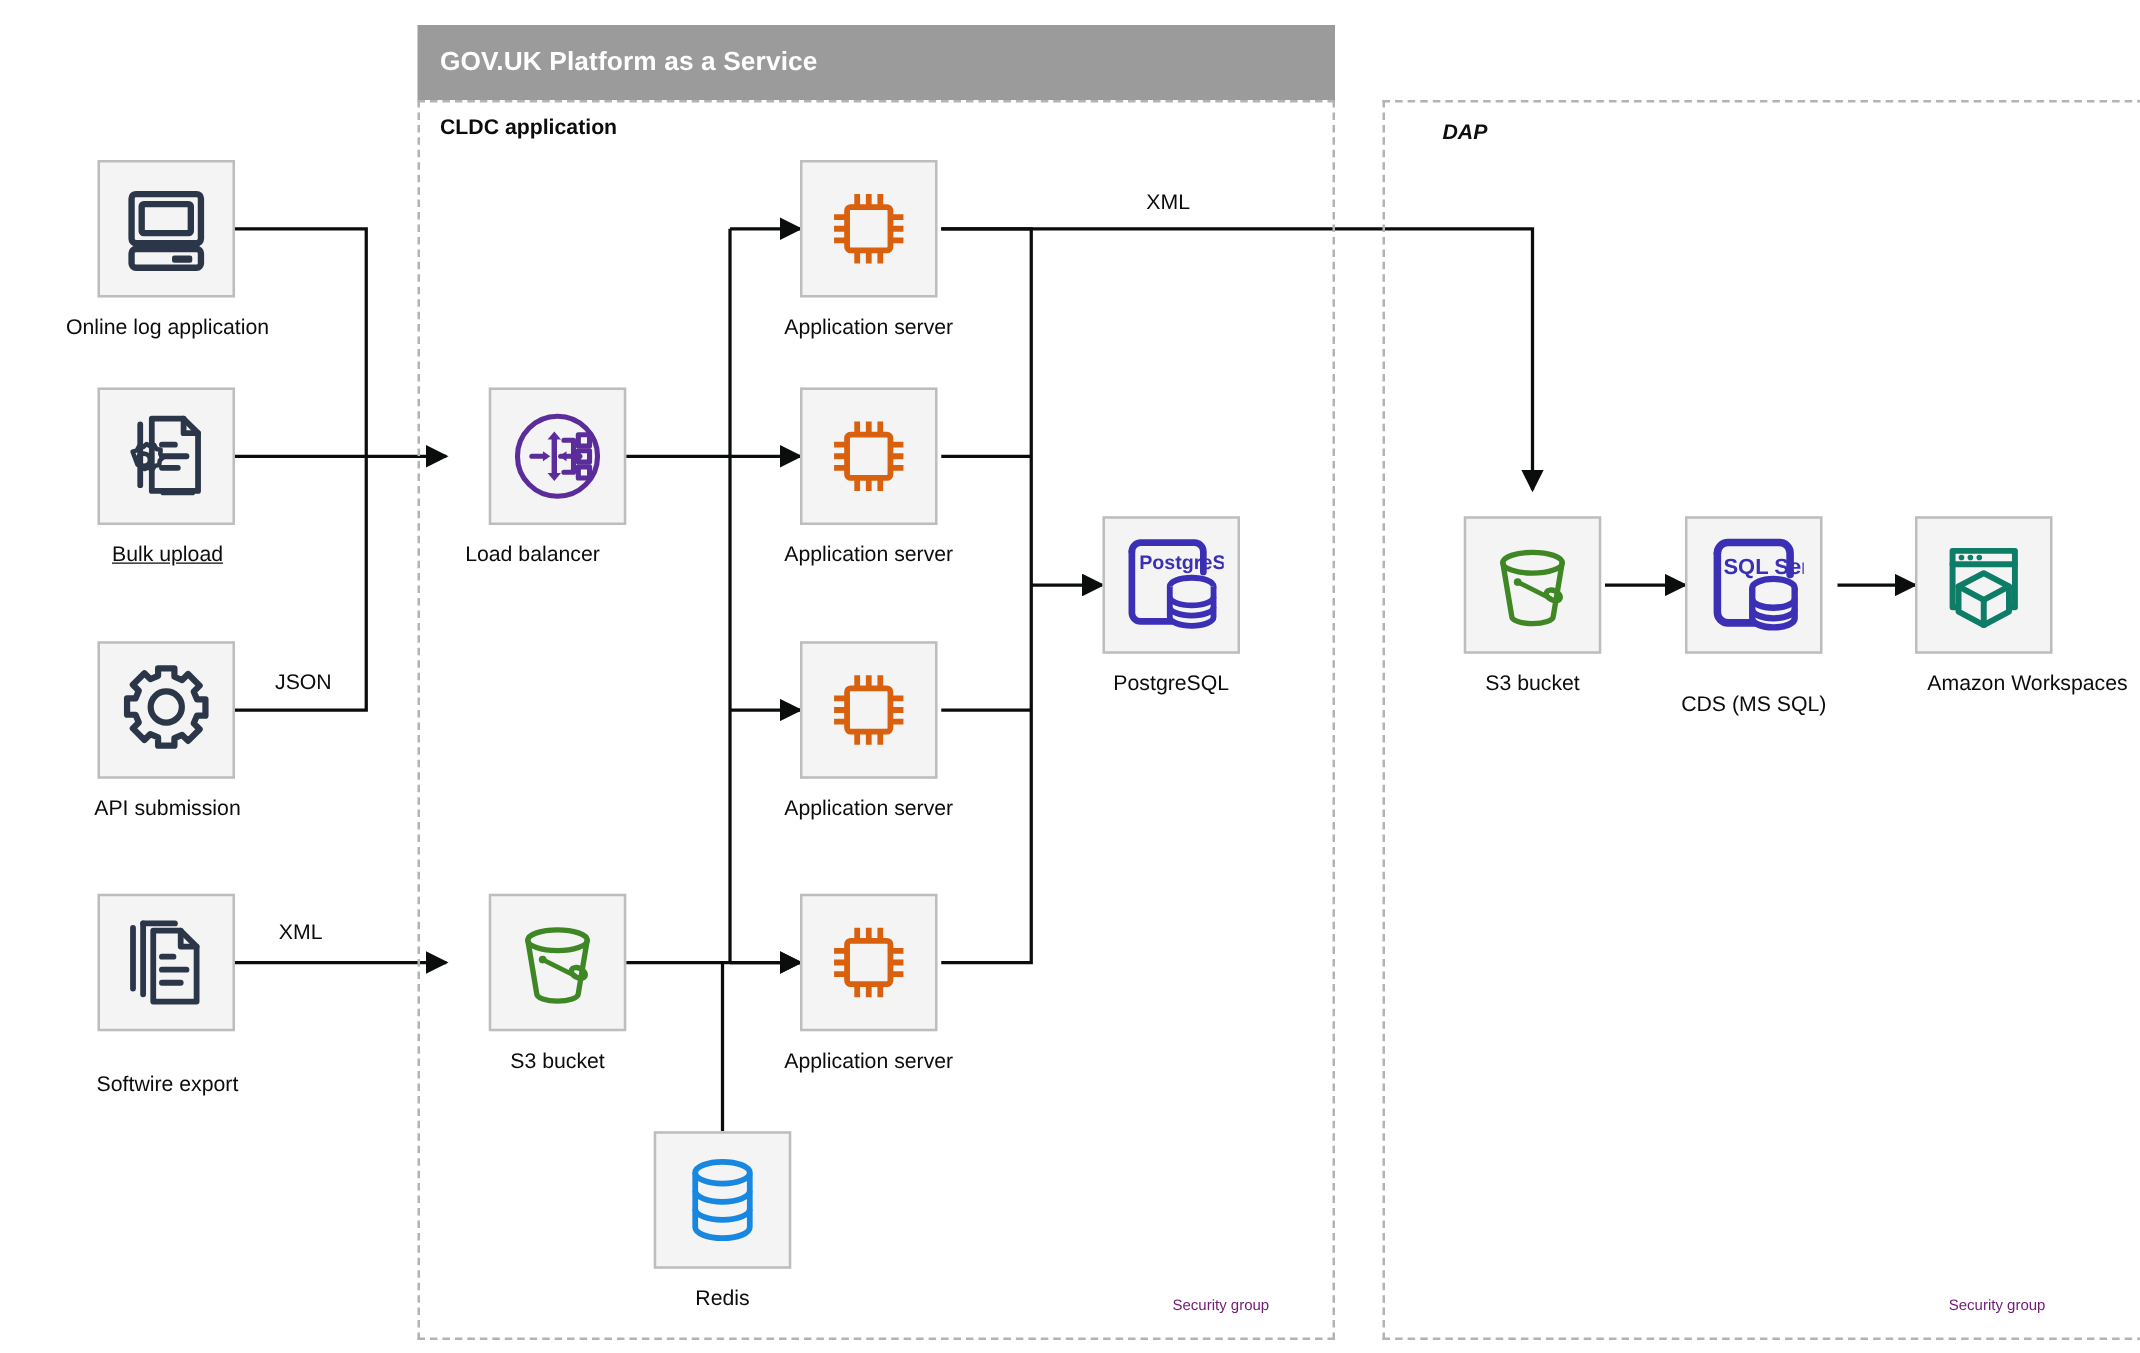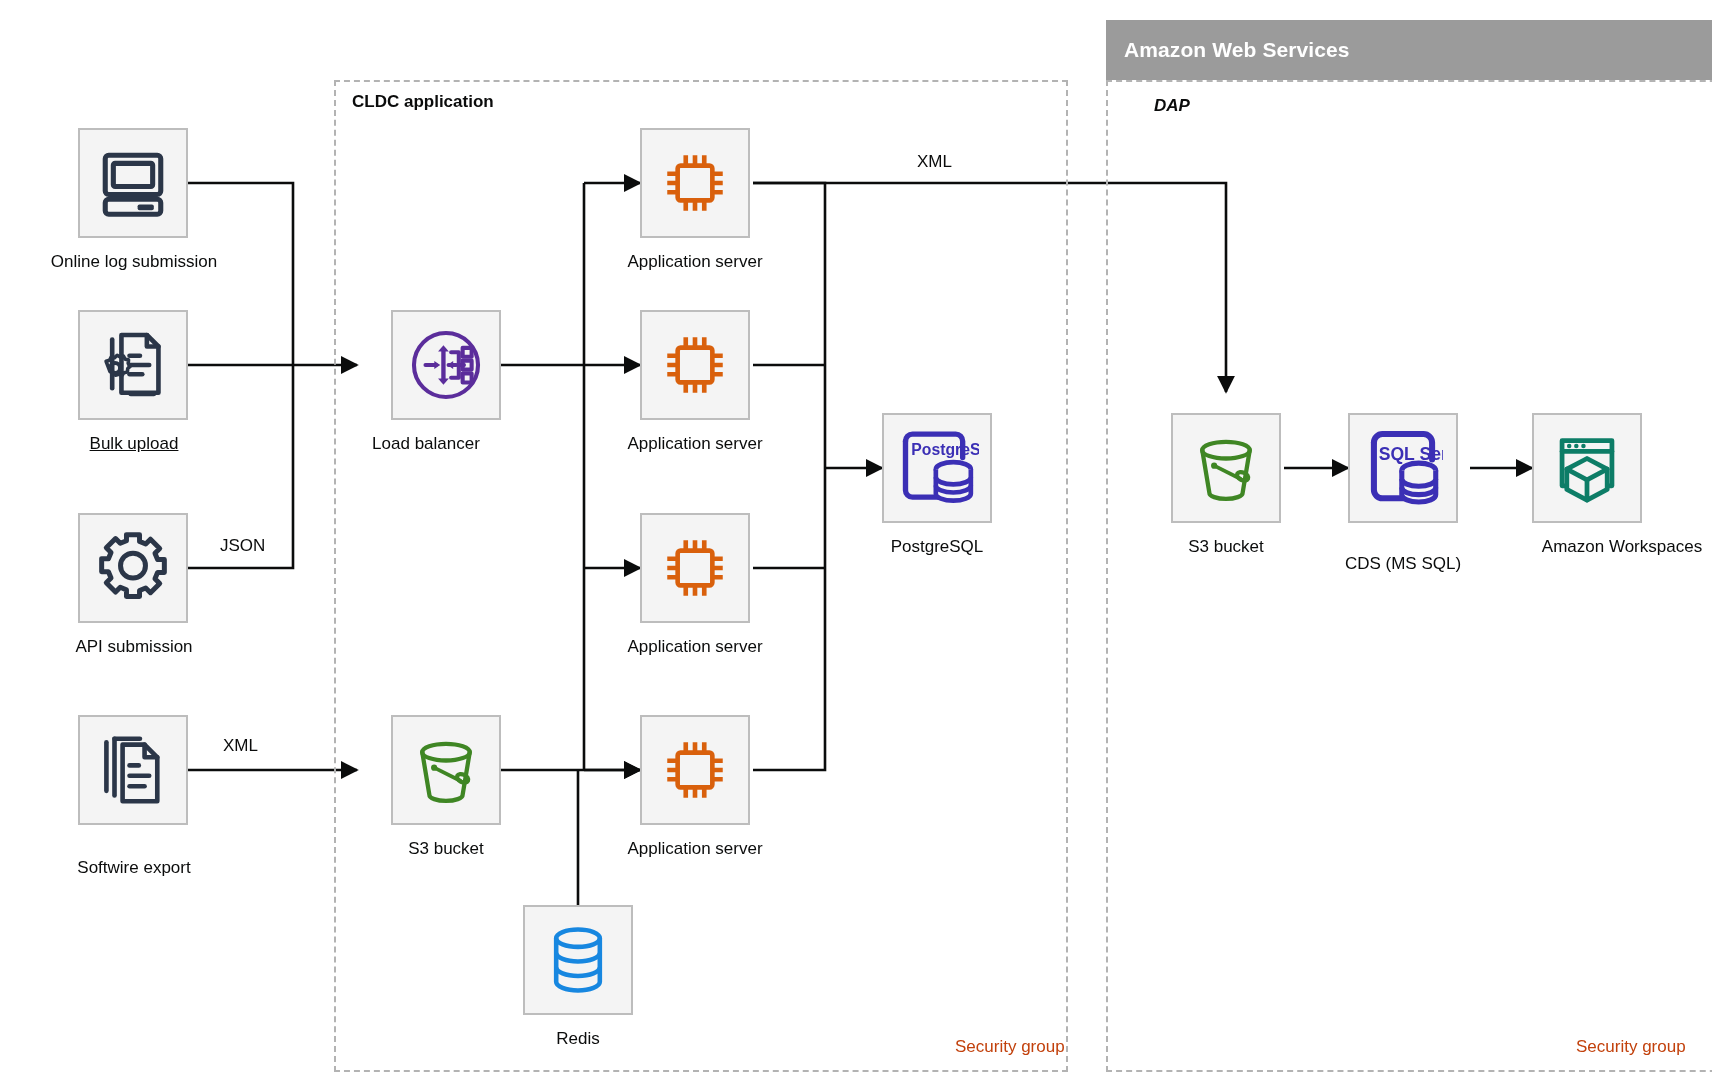--- a/index.html
+++ b/index.html
@@ -30,23 +30,22 @@
   }
 
   
   .sec-group {
     position: absolute;
     border: 2px dashed #b3b3b3;
     background: transparent;
   }
   .sec-label {
     position: absolute;
-    font-size: 17px;
-    color: #c2410c;
-    margin-left: 17px;
+    font-size: 12px;
+    color: #701a75;
   }
   .sub-label {
     position: absolute;
     font-size: 17px;
     font-weight: bold;
     color: #0b0c0c;
   }
 
   
   .node {
@@ -122,42 +121,42 @@
 
       <path d="M 471 770 L 640 770" marker-end="url(#arrow)"></path>
 
       <path d="M 578 905 L 578 770"></path>
 
       <path d="M 1284 468 L 1348 468" marker-end="url(#arrow)"></path>
       <path d="M 1470 468 L 1532 468" marker-end="url(#arrow)"></path>
     </g>
   </svg>
 
+  <div class="group-header" style="left:334px; top:20px; width:734px; height:60px;">
+    <span>GOV.UK Platform as a Service</span>
+  </div>
   <div class="sec-group" style="left:334px; top:80px; width:734px; height:992px;"></div>
   <div class="sub-label" style="left:352px; top:92px;">CLDC application</div>
   <div class="sec-label" style="left:938px; top:1037px;">Security group</div>
 
-  <div class="group-header" style="left:1106px; top:20px; width:606px; height:60px;">
-    <span>Amazon Web Services</span>
-  </div>
   <div class="sec-group" style="left:1106px; top:80px; width:640px; height:992px;"></div>
   <div class="sub-label" style="left:1154px; top:96px;font-style:italic;">DAP</div>
   <div class="sec-label" style="left:1559px; top:1037px;">Security group</div>
 
   <div class="node" style="left:78px; top:128px;">
     <span>
       <svg width="74" height="74" viewBox="0 0 64 64" fill="none" stroke="#2b3648" stroke-width="4.4" stroke-linejoin="round">
         <rect x="8" y="8" width="48" height="34" rx="3"></rect>
         <rect x="15" y="15" width="34" height="20" rx="1.5"></rect>
         <rect x="8" y="46" width="48" height="13" rx="3"></rect>
         <rect x="36" y="50.5" width="14" height="5" rx="1.6" fill="#2b3648" stroke="none"></rect>
       </svg>
     </span>
   </div>
-  <div class="node-label" style="left:44px; top:252px; width:180px;">Online log submission</div>
+  <div class="node-label" style="left:44px; top:252px; width:180px;">Online log application</div>
 
   <div class="node" style="left:78px; top:310px;">
     <span>
       <svg width="74" height="74" viewBox="0 0 64 64" fill="none" stroke="#2b3648" stroke-width="4" stroke-linejoin="round" stroke-linecap="round">
         <path d="M22 6 H44 L54 16 V56 H22 Z"></path>
         <path d="M44 6 V16 H54"></path>
         <path d="M14 10 V52"></path>
         <path d="M29 24 H38"></path>
         <path d="M29 32 H46"></path>
         <path d="M29 40 H40"></path>

